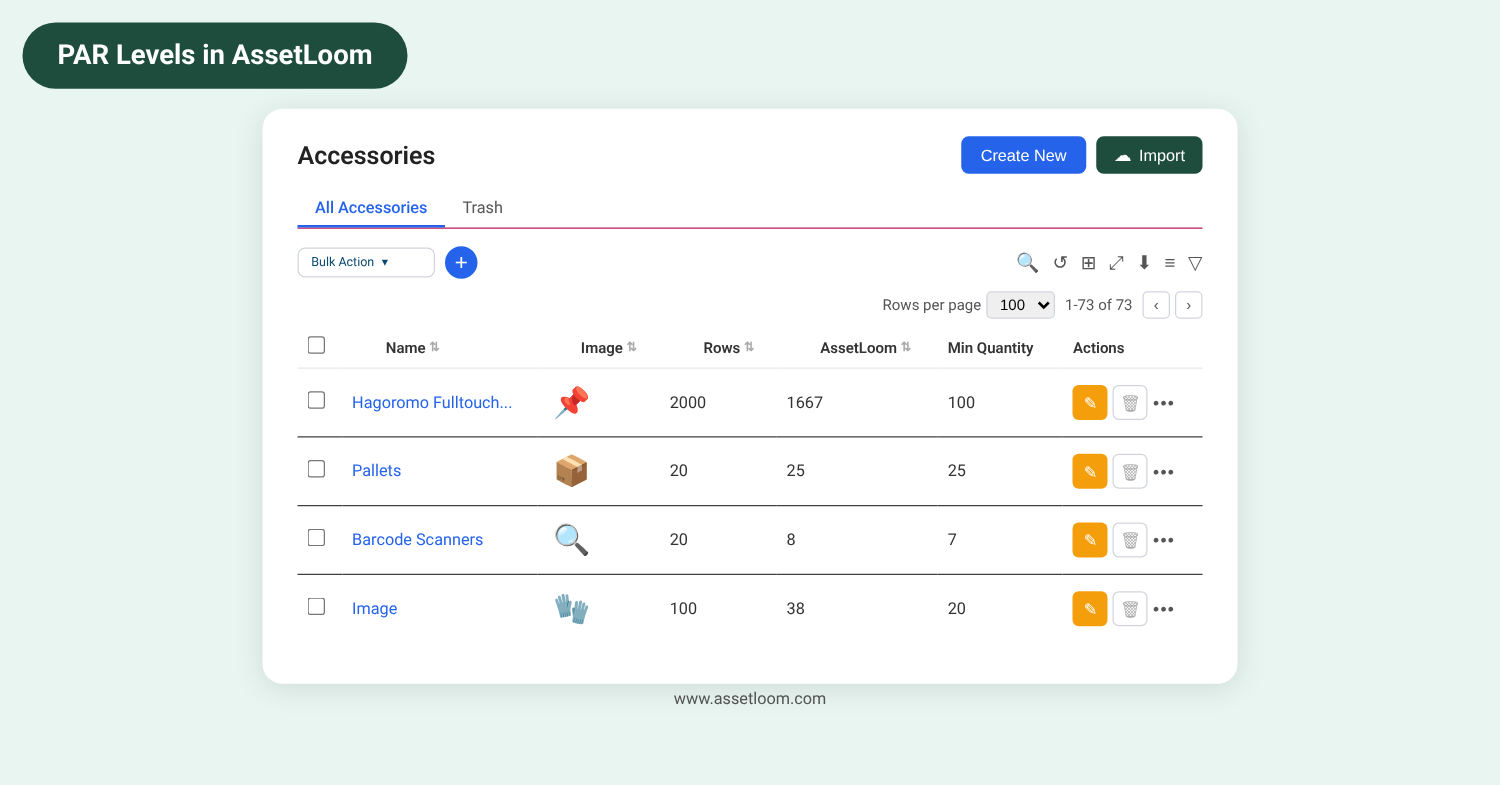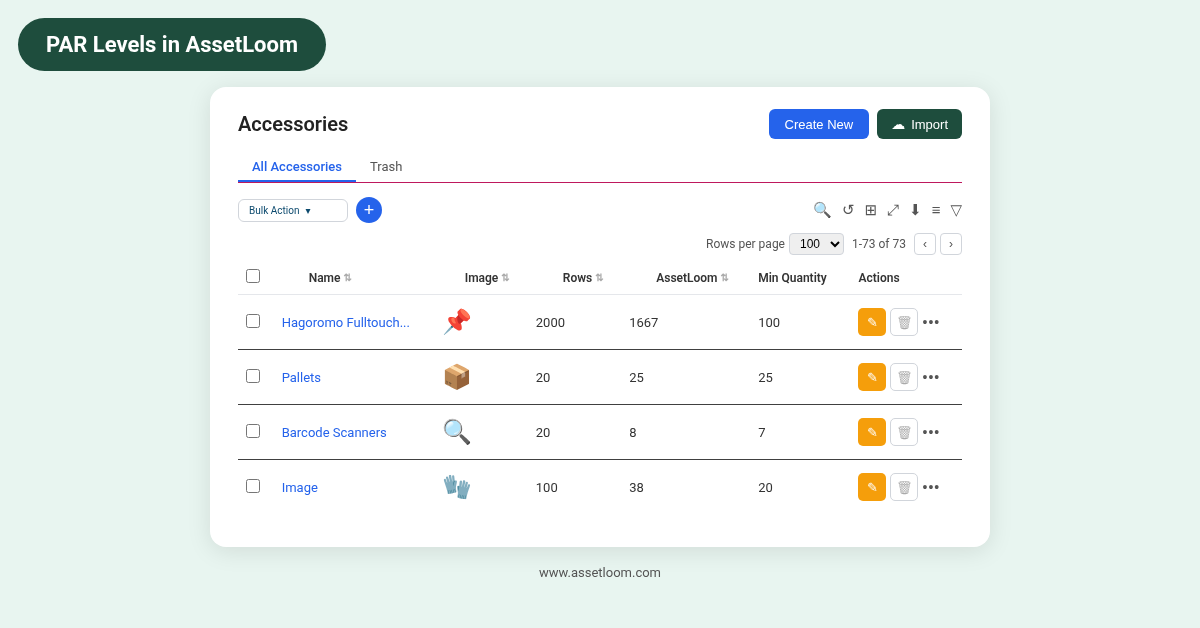--- a/index.html
+++ b/index.html
@@ -304,21 +304,21 @@
 
     .checkbox {
       width: 14px;
       height: 14px;
       cursor: pointer;
     }
 
     
     .footer {
       text-align: center;
-      margin-top: 18px;
+      margin-top: 5px;
       font-size: 13px;
       color: #555;
     }
 
     
     .layout {
       display: flex;
       flex-direction: column;
       align-items: center;
       height: 628px;

